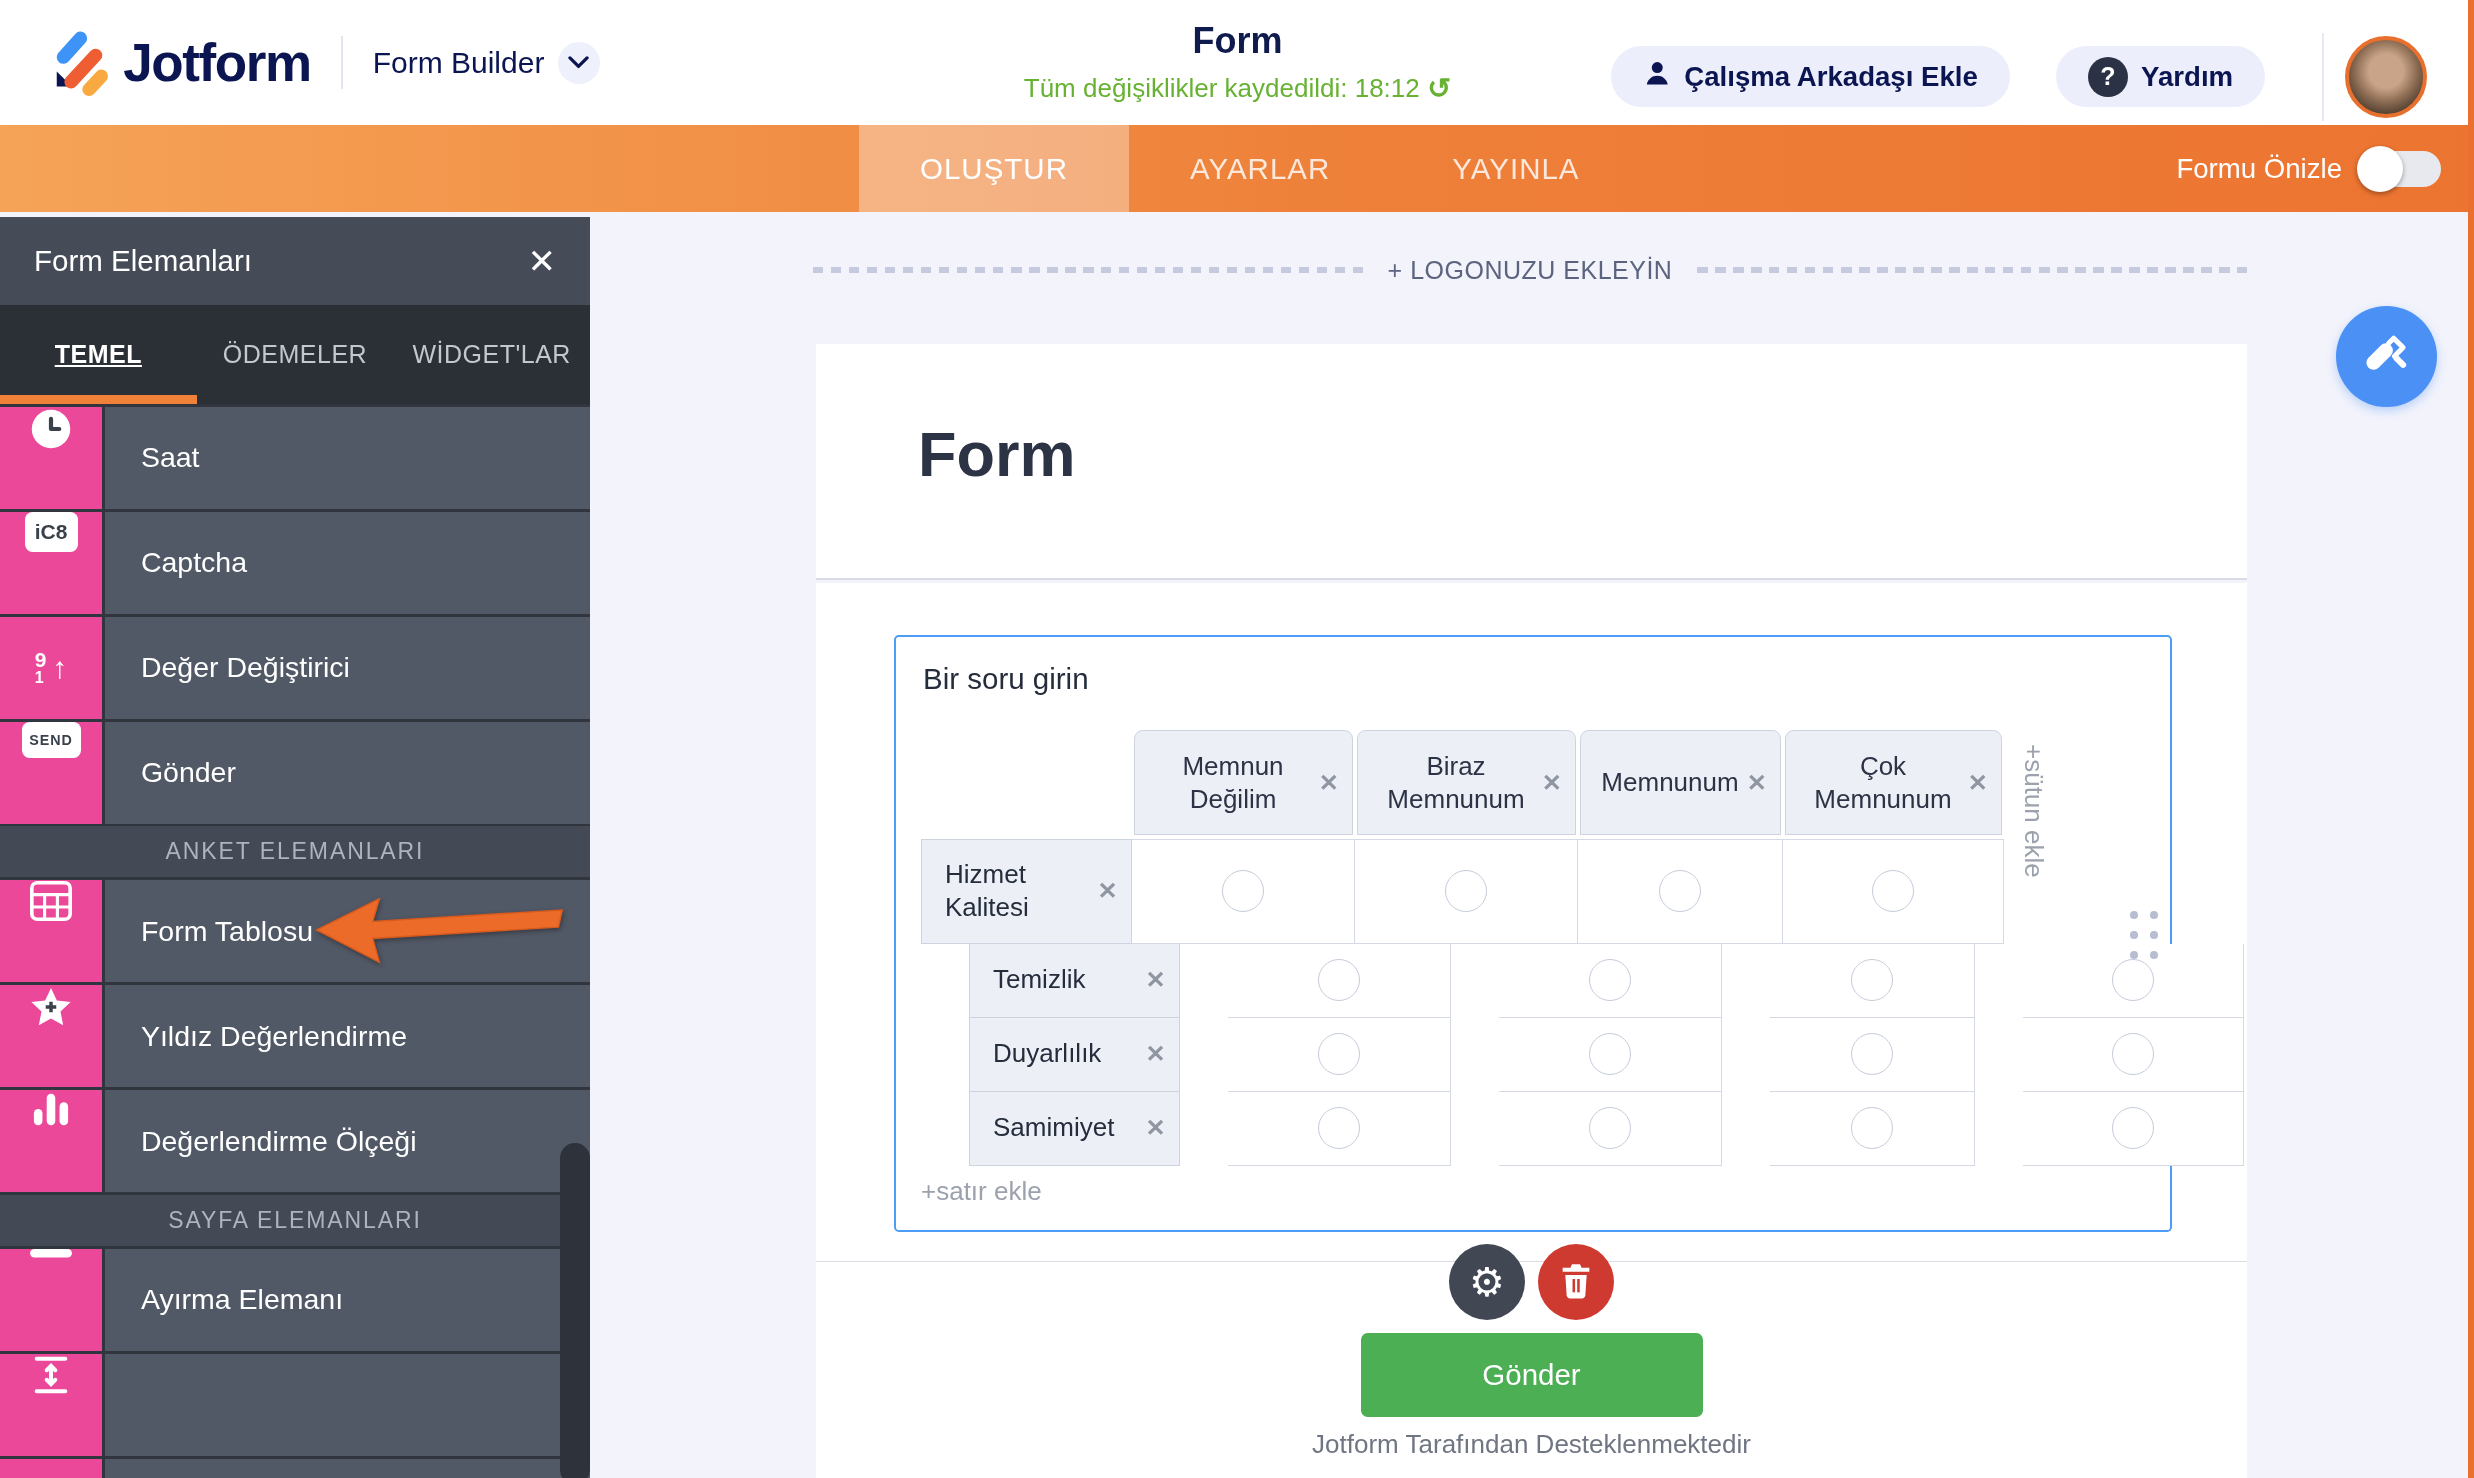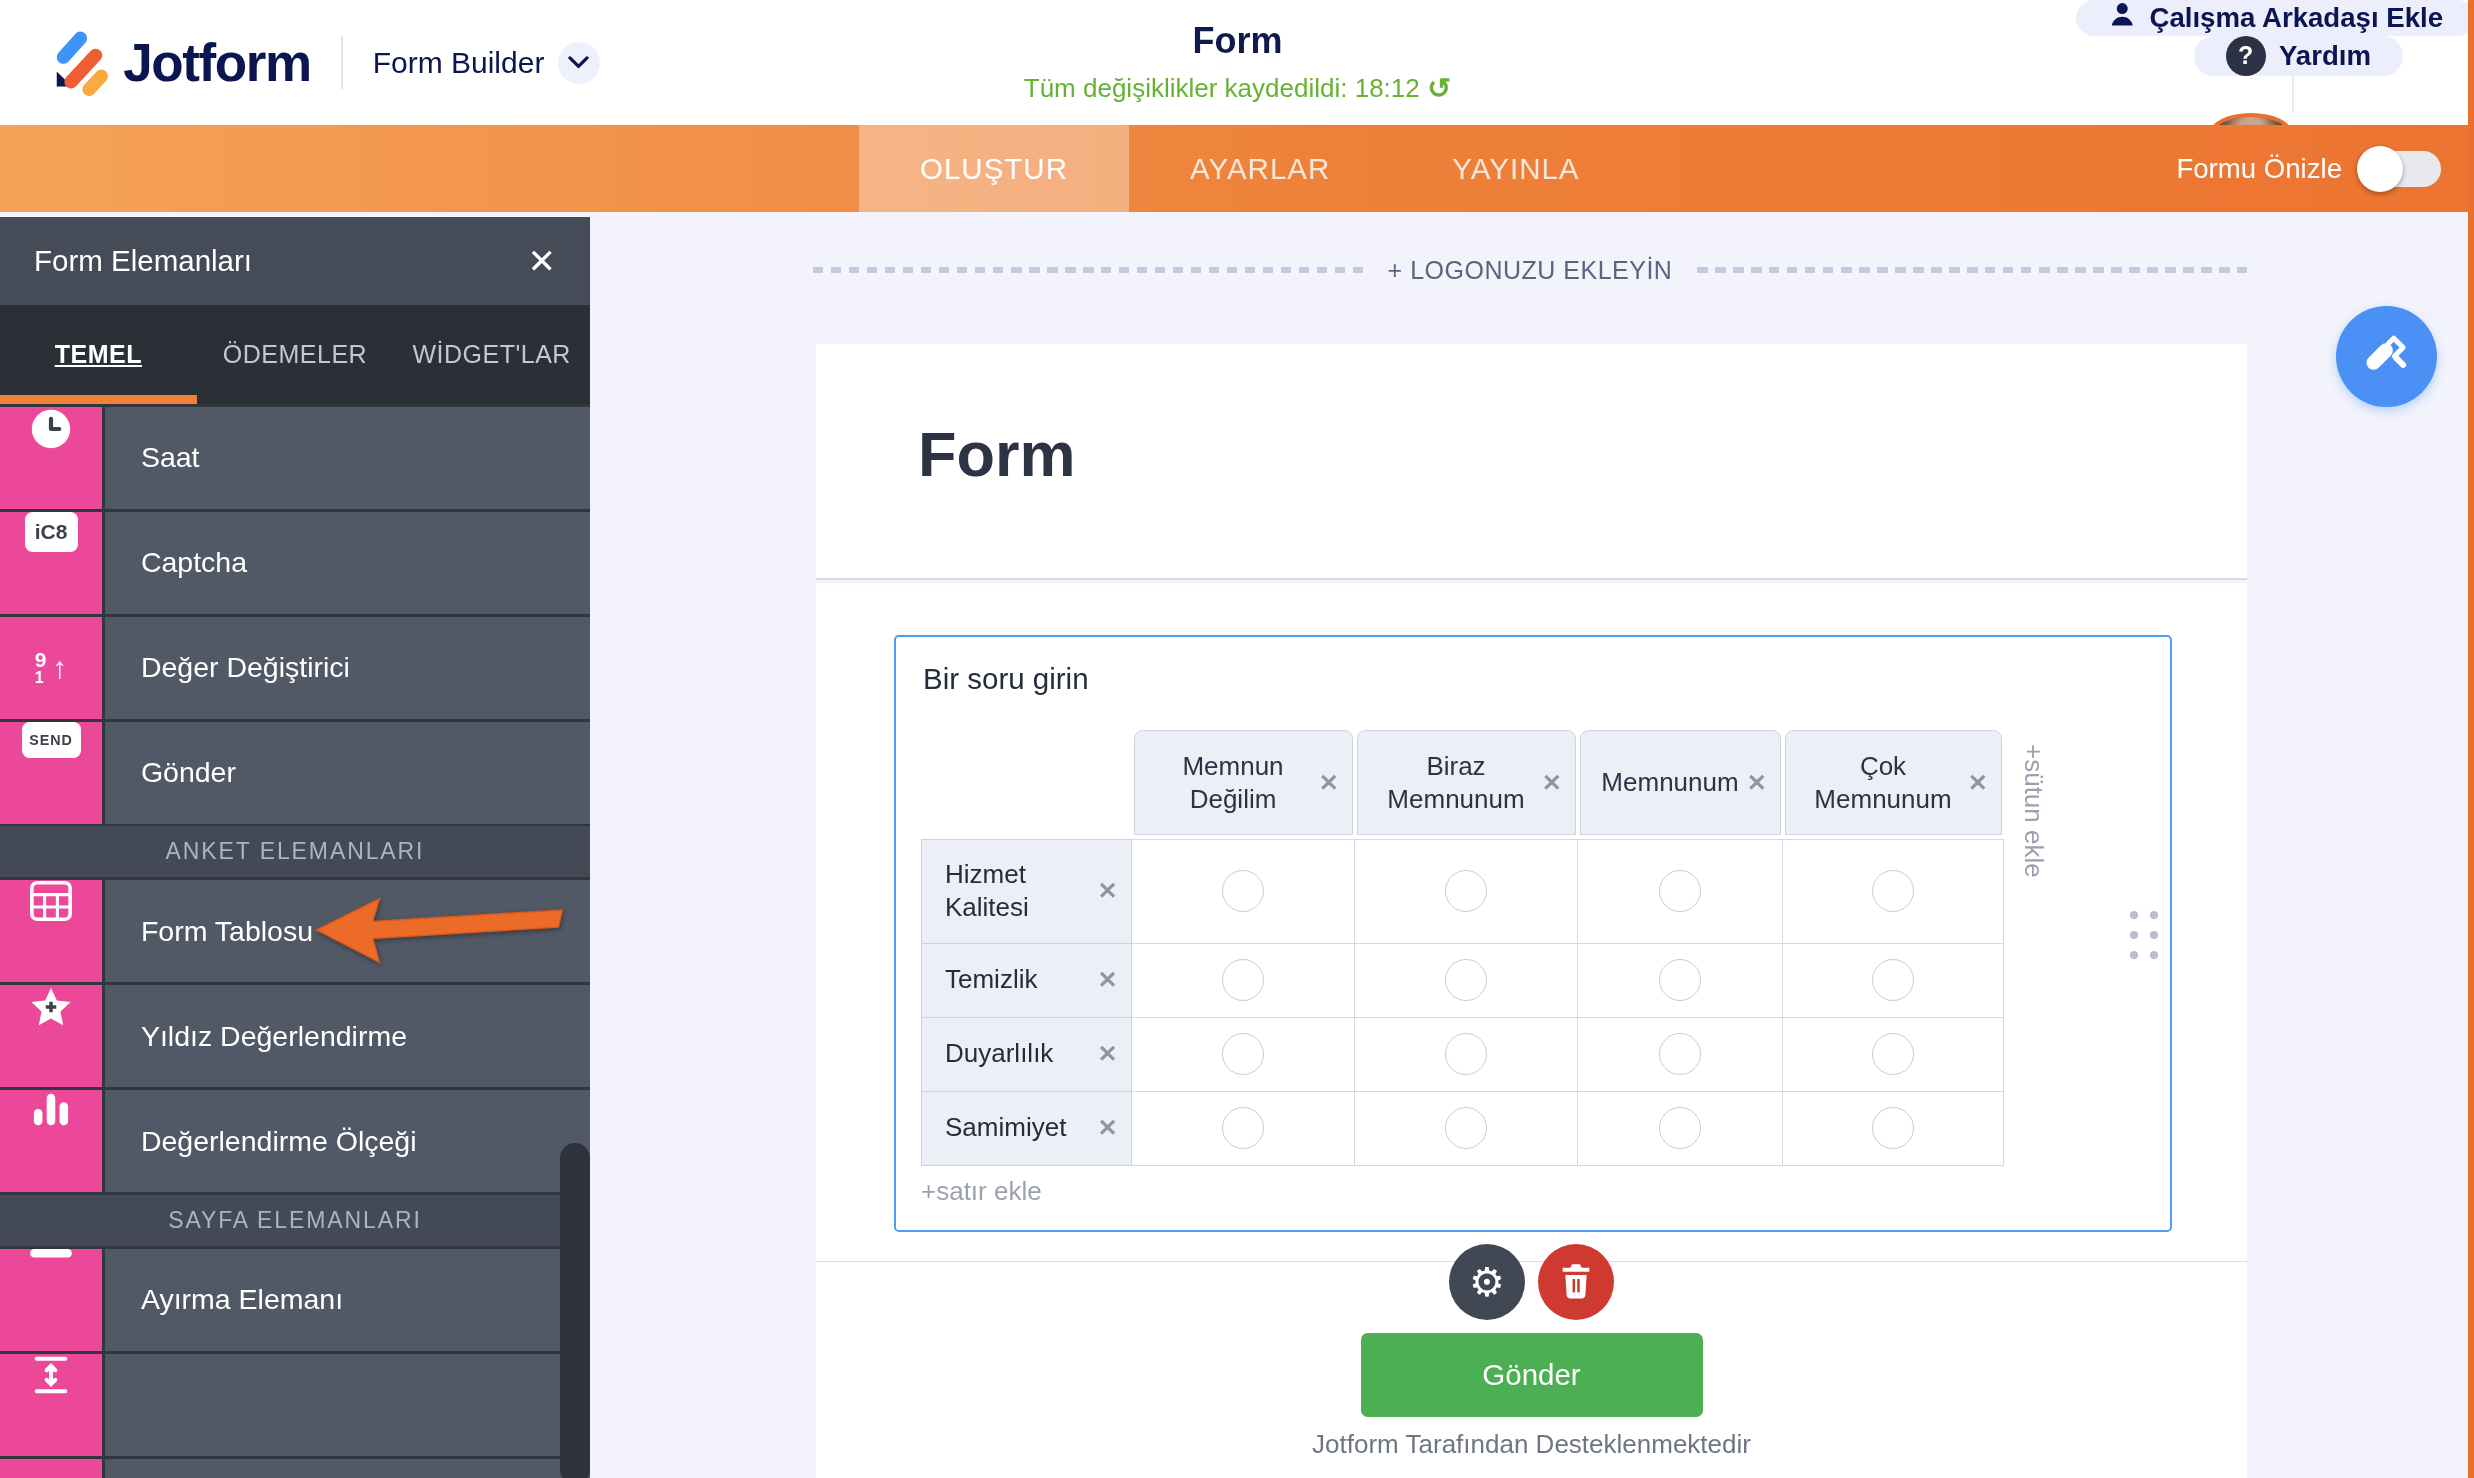--- a/index.html
+++ b/index.html
@@ -10,21 +10,21 @@
   .main-header { position:absolute; left:0; top:0; width:2475px; height:125px; background:#ffffff; }
   .logo-group { position:absolute; left:49px; top:0; height:125px; display:flex; align-items:center; }
   .logo-word { font-size:53px; font-weight:700; color:#0a1551; letter-spacing:-1.4px; margin-left:13.3px; }
   .logo-divider { width:1.9px; height:53px; background:#e3e5ee; margin:0 30px; }
   .product-label { font-size:30px; color:#0a1551; font-weight:500; }
   .chevron-pill { width:42px; height:42px; border-radius:50%; background:#eef0fb; display:flex; align-items:center; justify-content:center; margin-left:13.3px; cursor:pointer; }
   .header-center { position:absolute; left:0; top:0; width:2475px; height:125px; display:flex; flex-direction:column; align-items:center; justify-content:center; pointer-events:none; }
   .page-title { font-size:36px; font-weight:700; color:#0f1b4d; }
   .autosave { margin-top:9.5px; font-size:26px; color:#67b232; display:flex; align-items:center; gap:7.6px; }
   .undo-glyph { font-size:28.5px; font-weight:700; }
-  .header-right { position:absolute; right:0; top:0; height:153px; display:flex; align-items:center;flex-direction:column; }
+  .header-right { position:absolute; right:0; top:0; height:153px; display:flex; align-items:center; }
   .pill-btn { height:61px; border-radius:32px; background:#eceefb; color:#0a1551; font-size:27.6px; font-weight:600; display:flex; align-items:center; gap:13.3px; padding:0 32px; cursor:pointer; border:none; font-family:inherit; }
   .pill-btn + .pill-btn { margin-left:46px; }
   .help-badge { width:40px; height:40px; border-radius:50%; background:#2b3245; color:#fff; font-size:25px; font-weight:700; display:flex; align-items:center; justify-content:center; }
   .header-vdivider { width:1.9px; height:88px; background:#e8eaf1; margin:0 21px 0 57px; }
   .avatar { width:82px; height:82px; border-radius:50%; border:4.8px solid #e8702e; margin-right:48px;
             background: radial-gradient(circle at 50% 42%, #caa489 0 30%, #8a6b52 55%, #4a3a2c 80%, #2e2620 100%); }
 
   
   .toolbar { position:absolute; left:0; top:125px; width:2475px; height:87px; background:linear-gradient(90deg,#f5a357 0%, #ee8039 55%, #ec7431 100%); display:flex; align-items:stretch; }
   .tab-strip { position:absolute; left:859px; top:0; height:87px; display:flex; }
@@ -80,21 +80,21 @@
 
   .mtable { position:absolute; left:921px; top:730px; }
   .mhead { display:flex; height:105px; }
   .mhead .spacer { width:211px; flex:none; }
   .hcell { flex:none; position:relative; }
   .hcell .hinner { position:absolute; inset:0 1.9px; background:#edeff7; border:1px solid #ced3e0; border-radius:8.6px 8.6px 0 0; display:flex; align-items:center; justify-content:center; text-align:center; font-size:26px; color:#2c3345; line-height:1.25; padding:0 42px 0 21px; }
   .xdel { position:absolute; right:13.3px; top:50%; transform:translateY(-50%); color:#8f96a1; font-size:24px; font-weight:700; cursor:pointer; }
   .mbody { margin-top:3.8px; }
   .mrow { display:flex; }
   .lcell { width:211px; flex:none; position:relative; background:#edeff7; border:1px solid #ced3e0; display:flex; align-items:center; font-size:26px; color:#252d3c; padding:0 44px 0 23px; line-height:1.3; }
-  .mrow + .mrow .lcell, .mrow + .mrow .dcell { border-top:none; }
+  .mrow + .mrow .lcell, .mrow + .mrow .dcell { border-top:none;margin-left:48px; }
   .dcell { flex:none; background:#fff; border:1px solid #d5d9e6; border-left:none; display:flex; align-items:center; justify-content:center; }
   .radio { width:42px; height:42px; border-radius:50%; border:1.9px solid #c6ccdb; background:#fff; cursor:pointer; }
   .add-row { position:absolute; left:921px; top:1176px; font-size:26px; color:#9ba1ad; cursor:pointer; }
   .add-col { position:absolute; left:2018px; top:744px; font-size:26px; color:#9ba1ad; writing-mode:vertical-rl; cursor:pointer; }
   .drag-dots { position:absolute; left:2130px; top:911px; display:grid; grid-template-columns:repeat(2,7.6px); grid-auto-rows:7.6px; gap:12.4px; cursor:grab; }
   .drag-dots i { width:7.6px; height:7.6px; border-radius:50%; background:#b7bed2; }
 
   .action-cluster { position:absolute; left:816px; top:1244px; width:1431px; display:flex; justify-content:center; gap:13.3px; z-index:3; }
   .round-btn { width:76px; height:76px; border-radius:50%; display:flex; align-items:center; justify-content:center; cursor:pointer; border:none; }
   .gear-btn { background:#414854; color:#fff; font-size:40px; }

